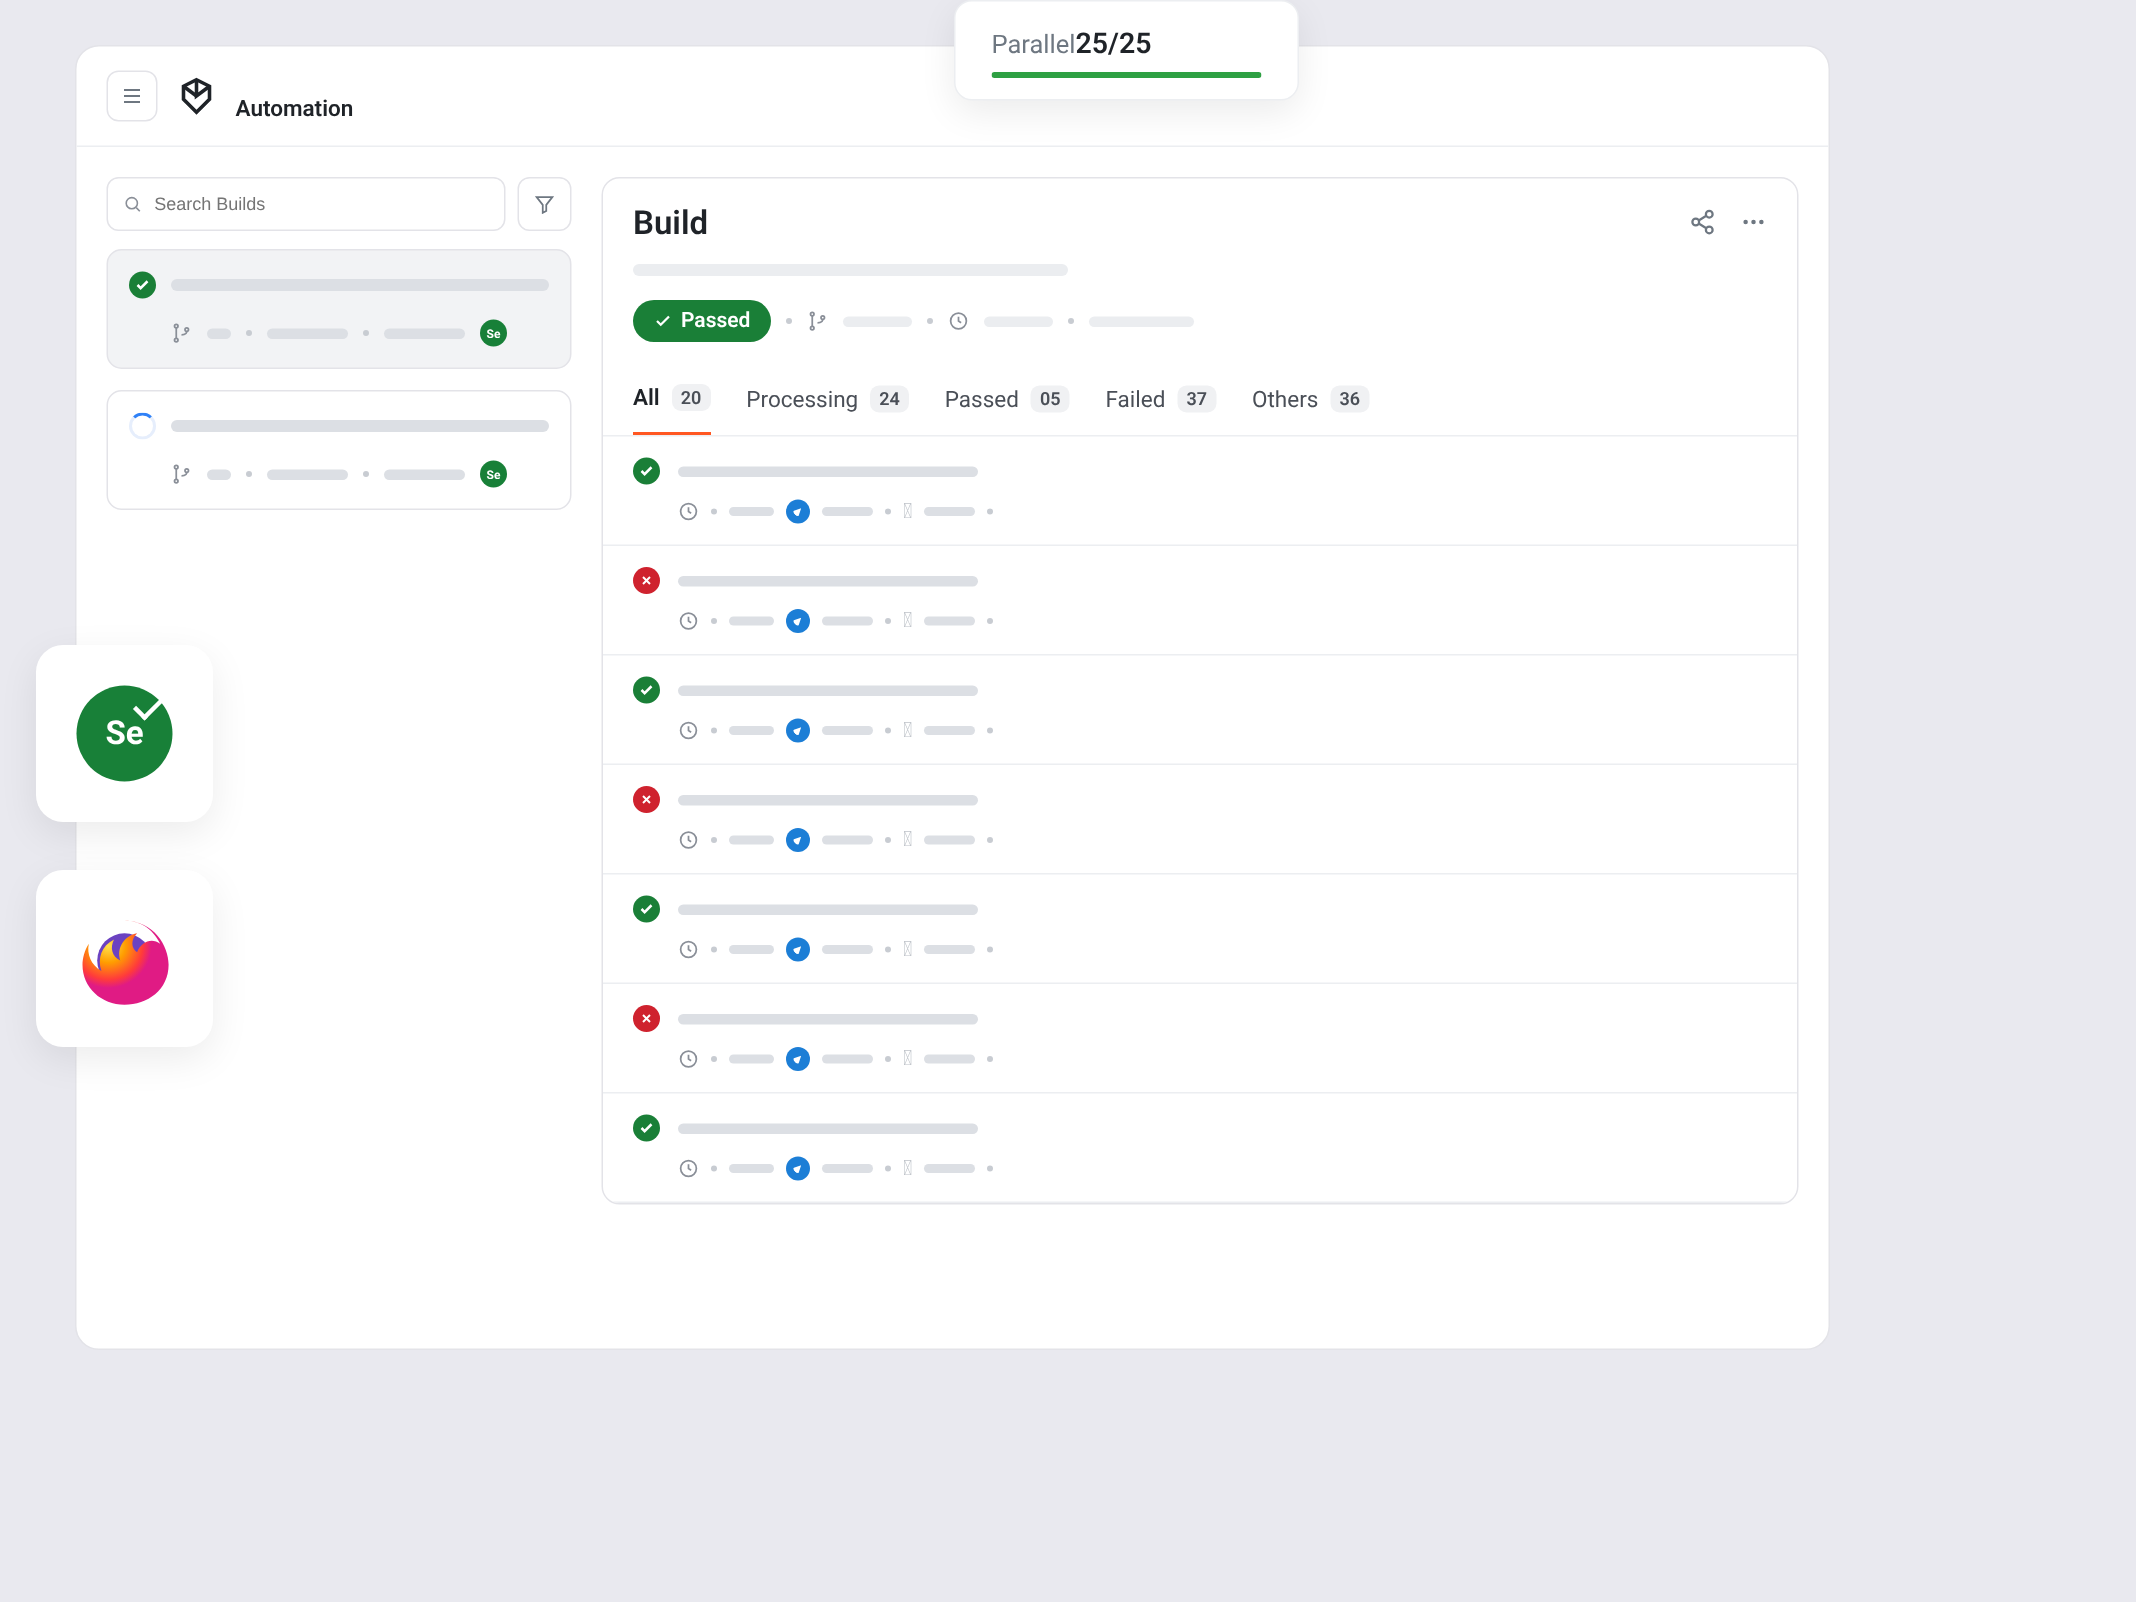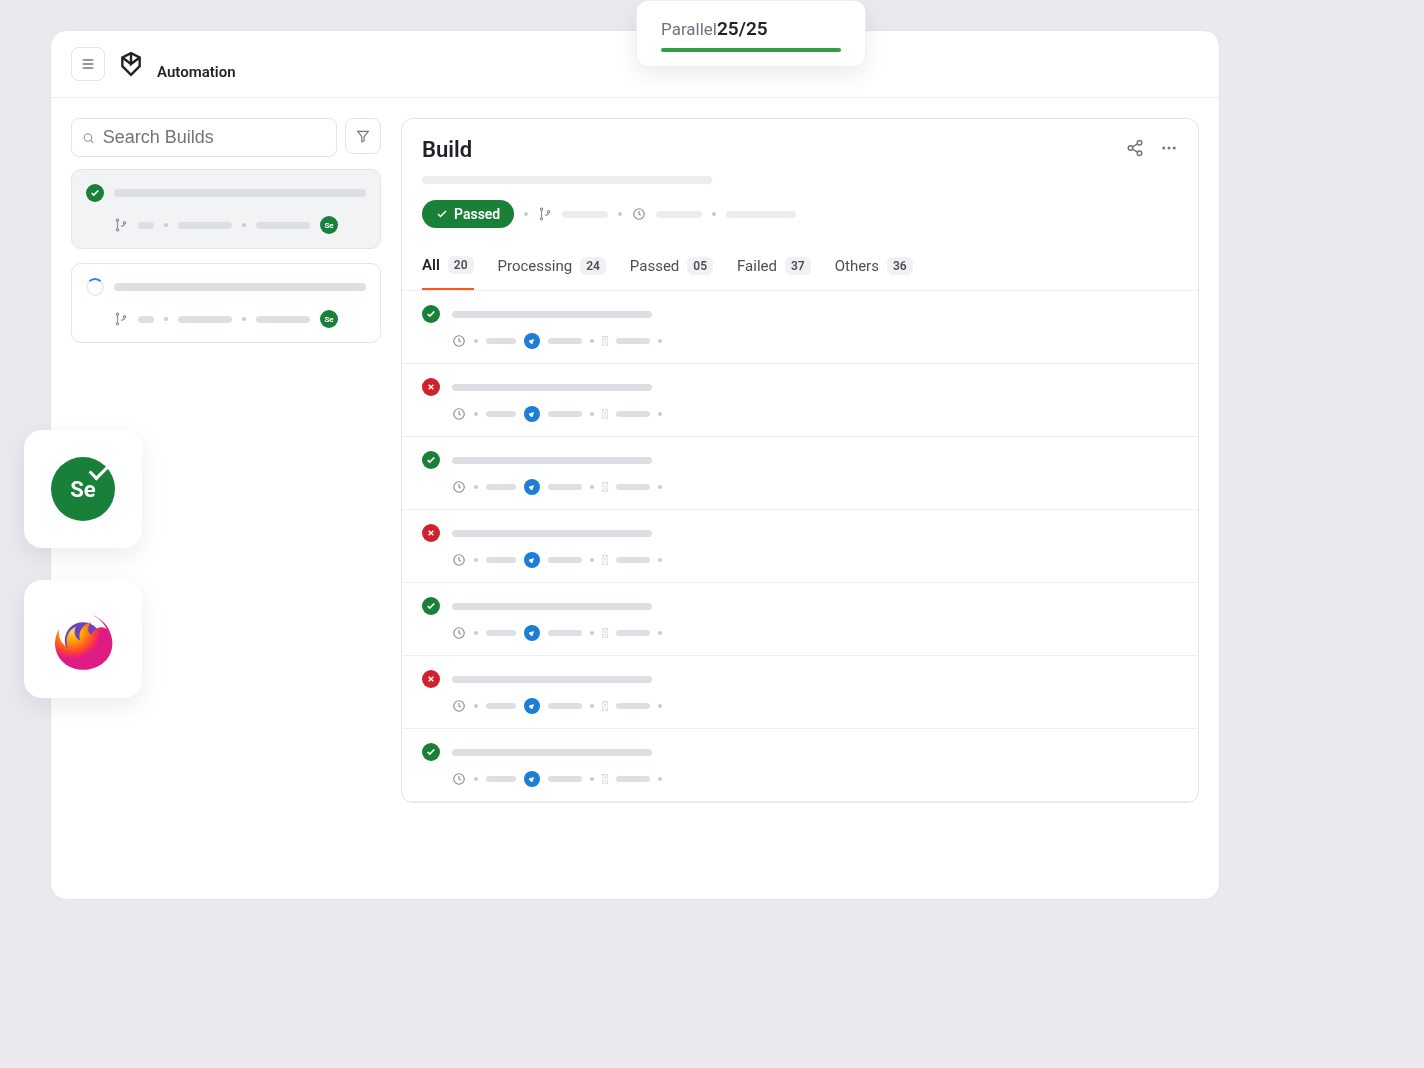--- a/index.html
+++ b/index.html
@@ -58,21 +58,21 @@
 
 .search-row { display: flex; gap: 8px; margin-bottom: 12px; }
 .search-box {
   flex: 1;
   display: flex; align-items: center; gap: 8px;
   border: 1px solid #e3e3e8; border-radius: 8px;
   padding: 8px 10px; background: #fff;
   color: #7a7f88;
 }
 .search-box input {
-  border: none; outline: none; font-size: 18px; width: 100%;
+  border: none; outline: none; font-size: 12px; width: 100%;
   color: #333;
 }
 .filter-btn {
   width: 36px; height: 36px; border: 1px solid #e3e3e8; border-radius: 8px;
   display:flex; align-items:center; justify-content:center; background:#fff;
   cursor:pointer;
 }
 
 .build-card {
   border: 1px solid #e3e3e8; border-radius: 10px;

